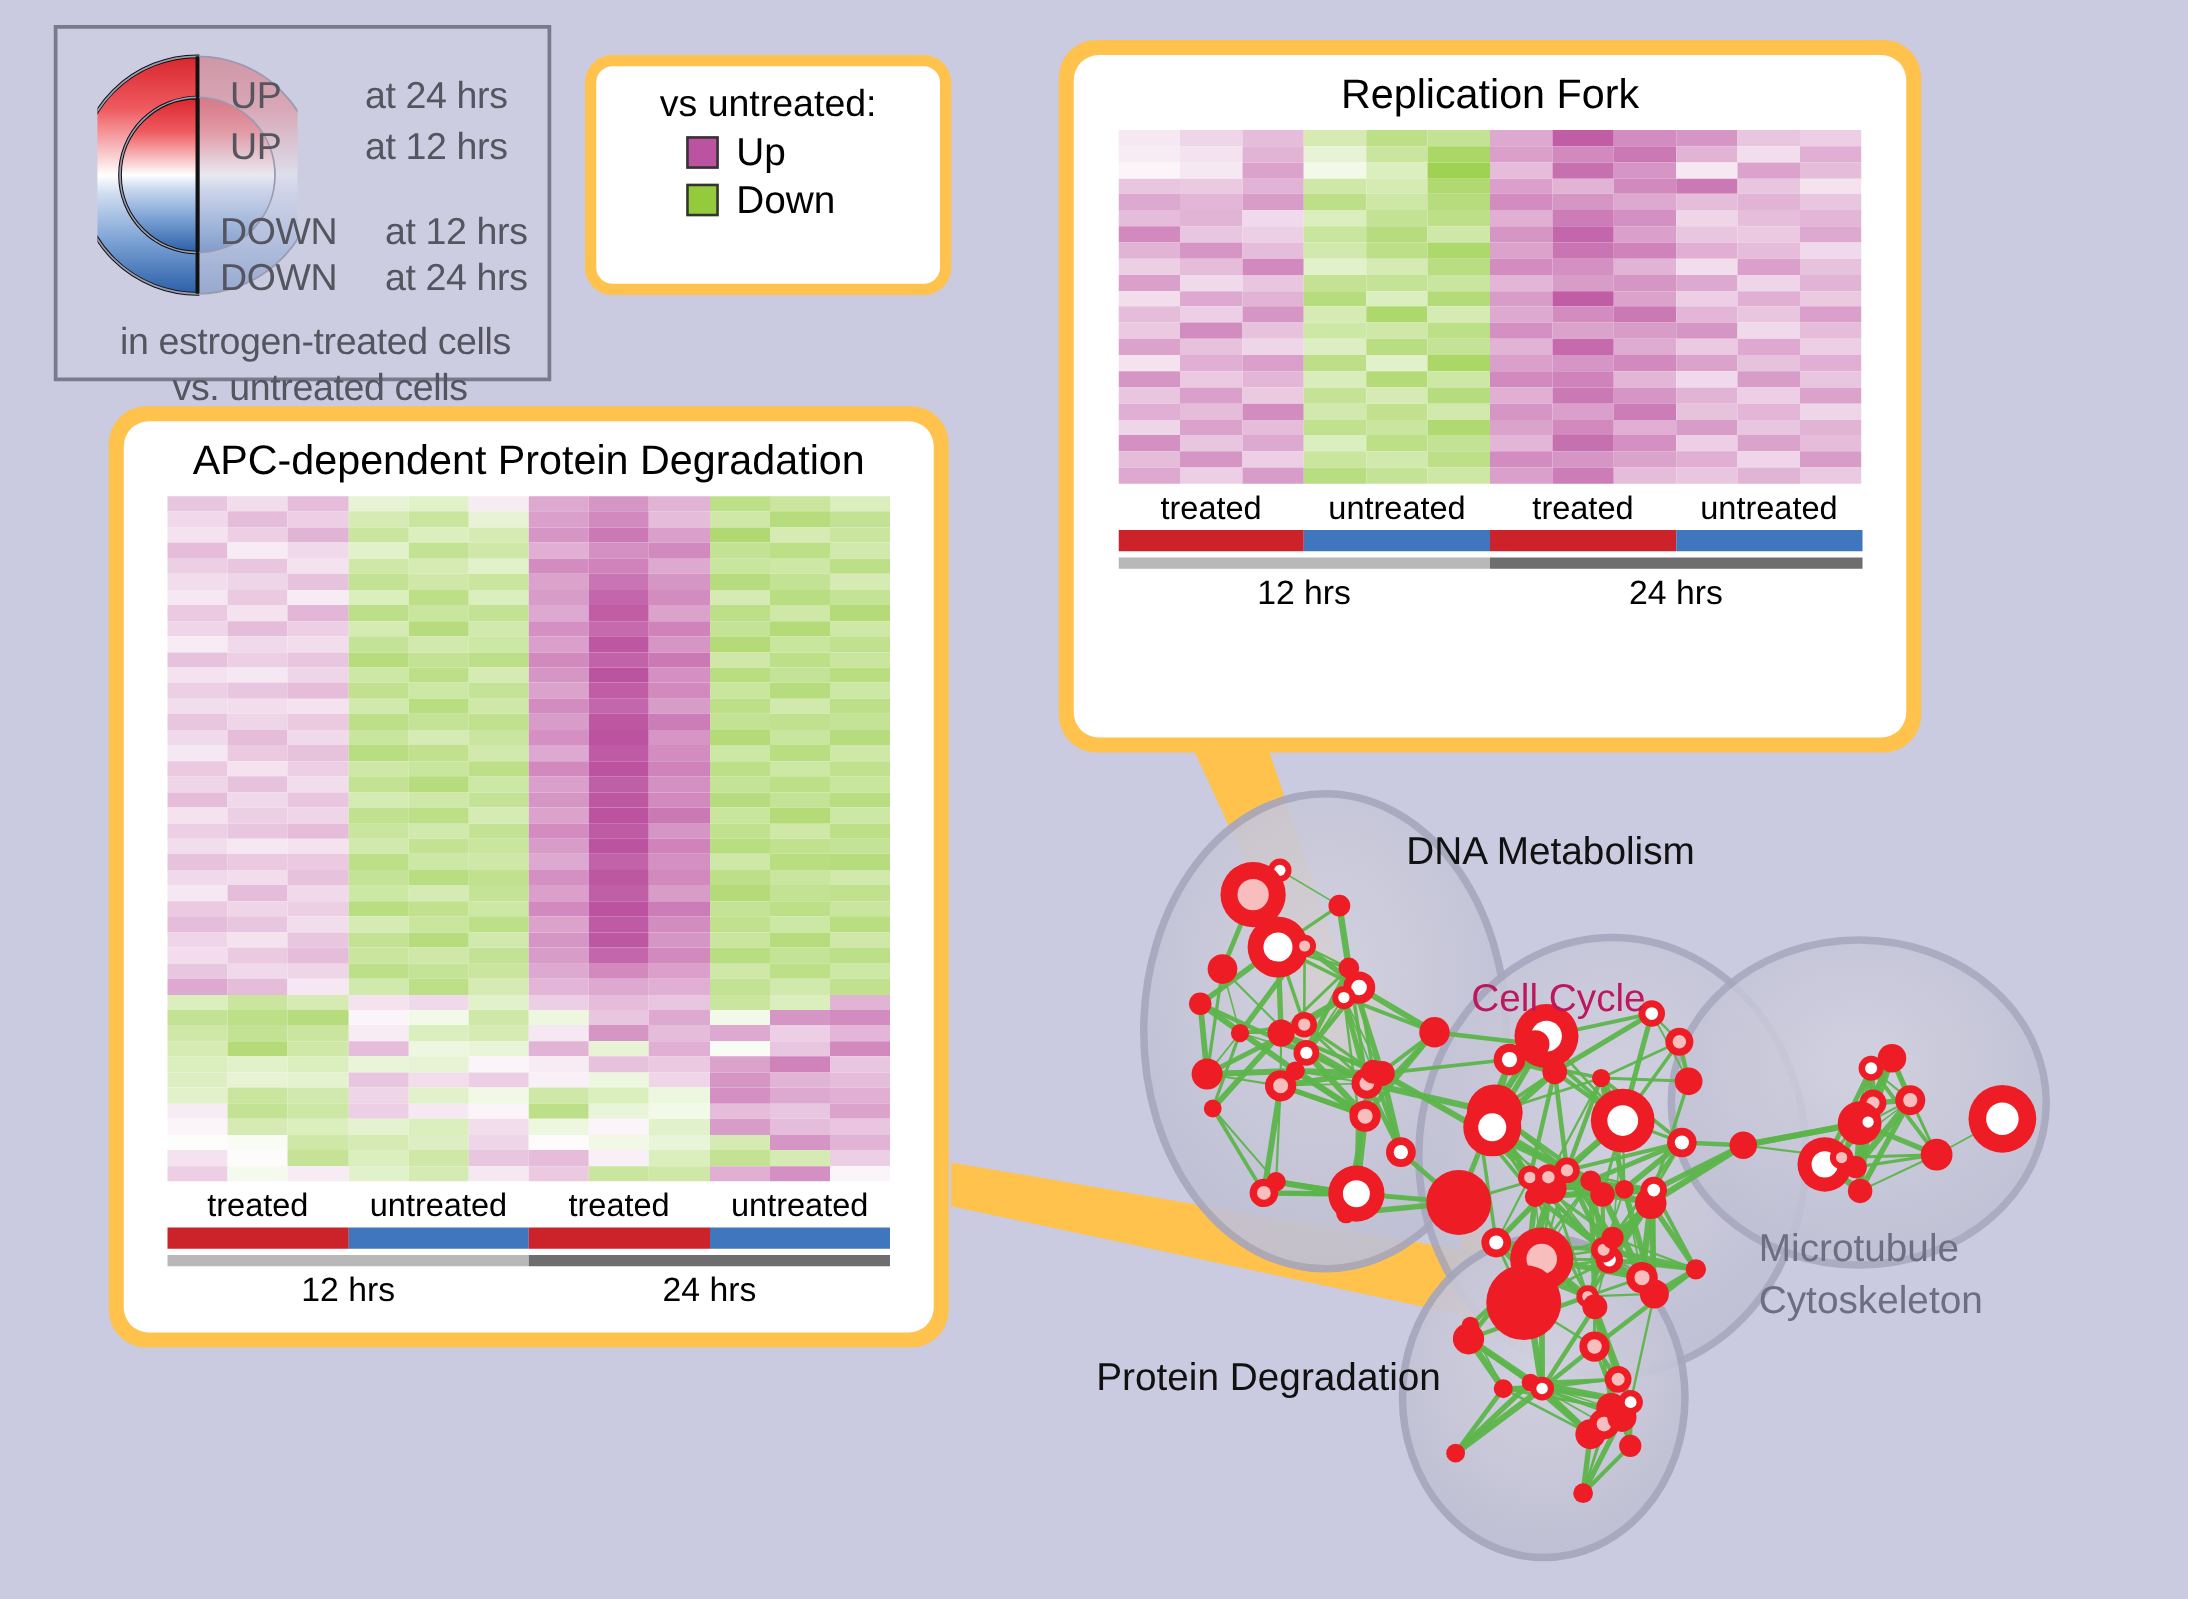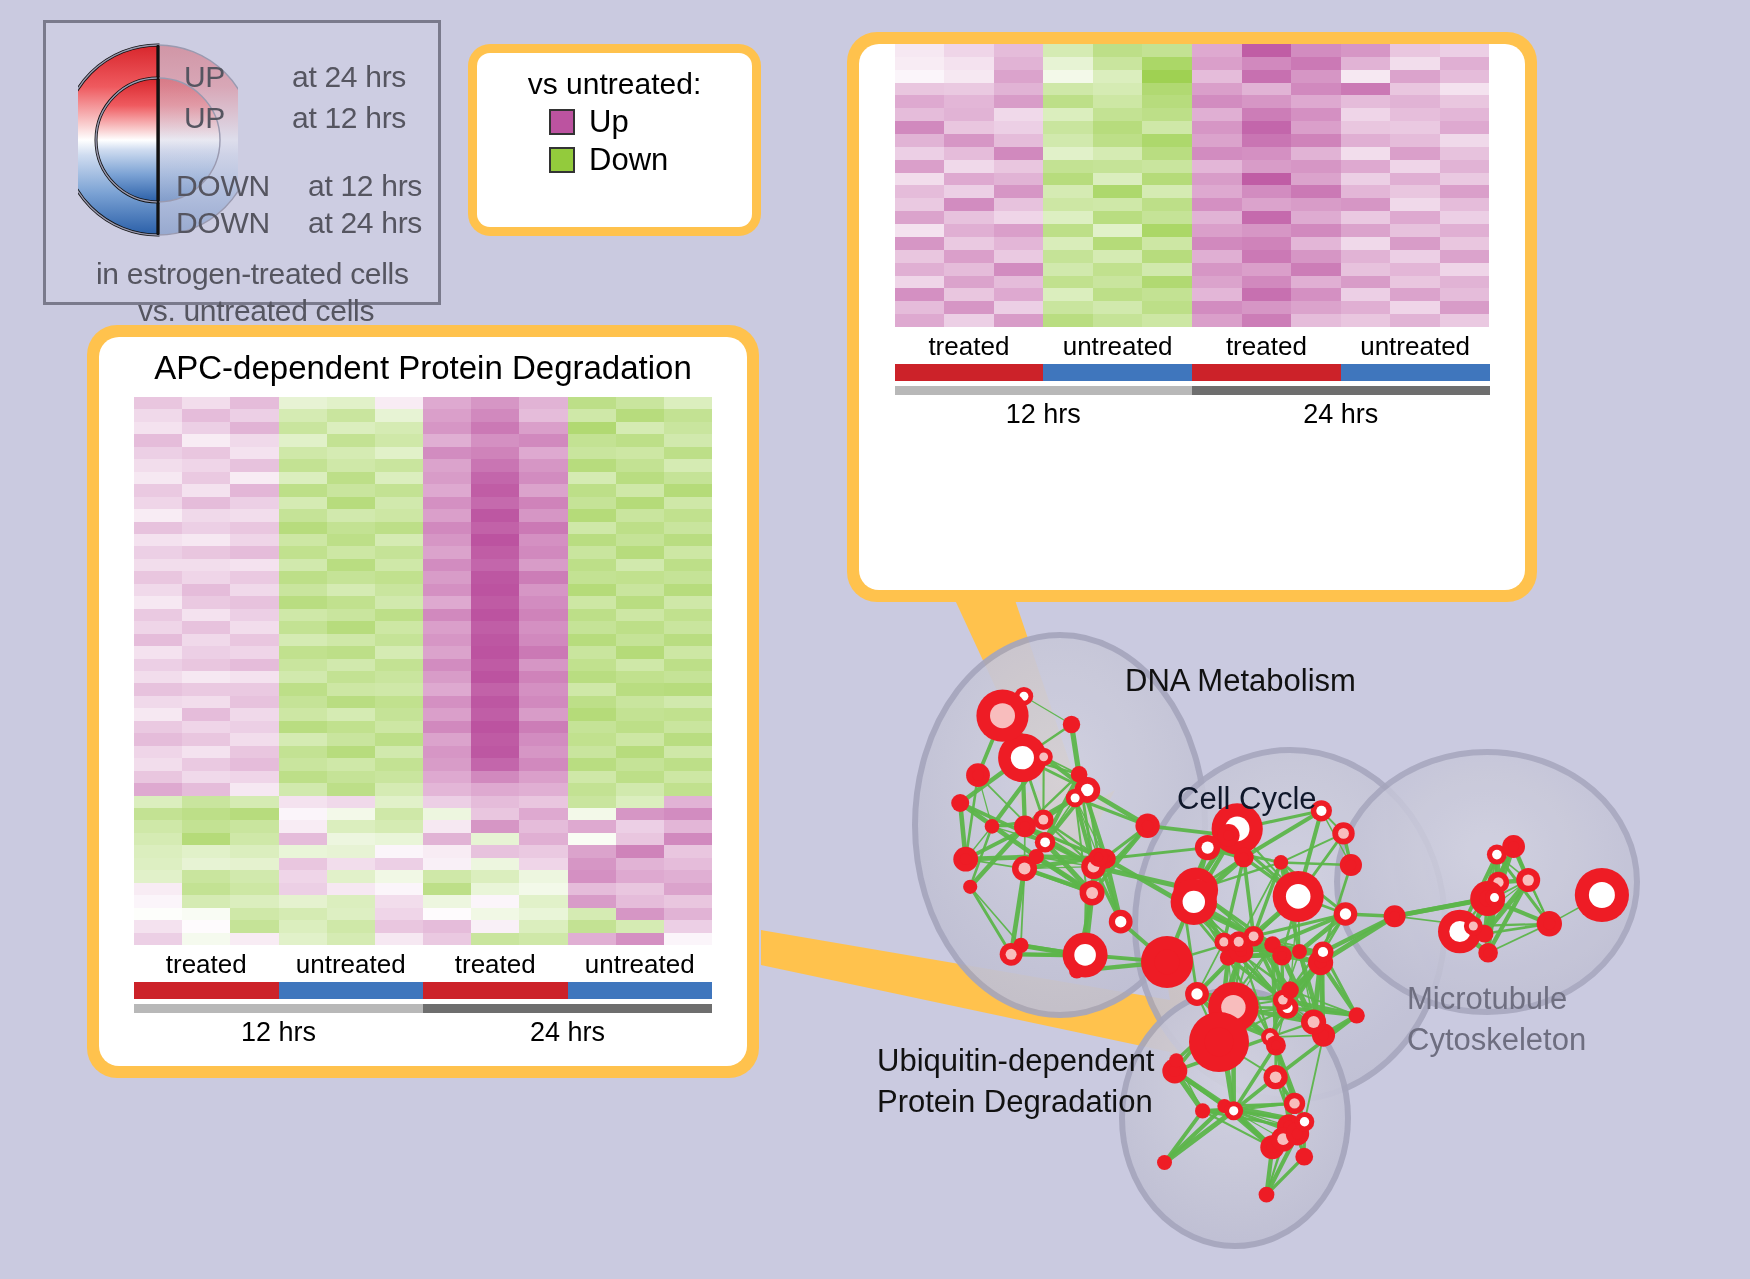--- a/index.html
+++ b/index.html
@@ -71,21 +71,21 @@
   .time-bar i{display:block;height:100%;}
   .t-12{background:#b8b8b8;}
   .t-24{background:#6e6e6e;}
   .time-labels{display:grid;grid-template-columns:repeat(2,1fr);margin-top:4px;}
   .time-labels span{text-align:center;font-size:27px;color:#000;}
 
   
   #network{position:absolute;left:790px;top:610px;width:960px;height:669px;}
   .cluster-label{position:absolute;white-space:nowrap;}
   #lbl-dna{left:1100px;top:663px;font-size:31px;color:#111;}
-  #lbl-cellcycle{left:1152px;top:781px;font-size:31px;color:#0f172a;}
+  #lbl-cellcycle{left:1152px;top:781px;font-size:31px;color:#be185d;}
   #lbl-micro1{left:1382px;top:981px;font-size:31px;color:#6e6e80;}
   #lbl-micro2{left:1382px;top:1022px;font-size:31px;color:#6e6e80;}
   #lbl-ubi1{left:852px;top:1043px;font-size:31px;color:#111;}
   #lbl-ubi2{left:852px;top:1084px;font-size:31px;color:#111;}
 </style>
 </head>
 <body>
 
 <div class="root">
 
@@ -133,20 +133,21 @@
       </div>
       <div class="swatch-row">
         <span class="swatch sw-down"></span>
         <span class="swatch-label">Down</span>
       </div>
     </div>
   </div>
 
   <div class="panel" id="panel-replication-fork">
     <div class="panel-inner">
+      <div class="panel-title">Replication Fork</div>
       <div class="hm-wrap" style="width:595px;">
         <div class="heatmap" id="hm-rf" style="height: 283px; grid-template-columns: repeat(12, 1fr); grid-template-rows: repeat(22, 1fr);">
             <div class="hm-cell" style="background:rgb(246,232,242)"></div>
             <div class="hm-cell" style="background:rgb(239,213,232)"></div>
             <div class="hm-cell" style="background:rgb(229,188,218)"></div>
             <div class="hm-cell" style="background:rgb(213,235,179)"></div>
             <div class="hm-cell" style="background:rgb(189,223,136)"></div>
             <div class="hm-cell" style="background:rgb(195,226,147)"></div>
             <div class="hm-cell" style="background:rgb(222,169,208)"></div>
             <div class="hm-cell" style="background:rgb(192,93,165)"></div>
@@ -1716,16 +1717,15 @@
           <circle cx="404.0" cy="432.0" r="30.0" fill="#ee1c25"></circle>
           <circle cx="404.0" cy="432.0" r="14.4" fill="#ee1c25"></circle>
         </g>
       </g>
   </svg>
 
   <span class="cluster-label" id="lbl-dna">DNA Metabolism</span>
   <span class="cluster-label" id="lbl-cellcycle">Cell Cycle</span>
   <span class="cluster-label" id="lbl-micro1">Microtubule</span>
   <span class="cluster-label" id="lbl-micro2">Cytoskeleton</span>
-  <span class="cluster-label" id="lbl-ubi1">Ubiquitin-dependent</span>
   <span class="cluster-label" id="lbl-ubi2">Protein Degradation</span>
 
 </div>
 
 </body></html>

